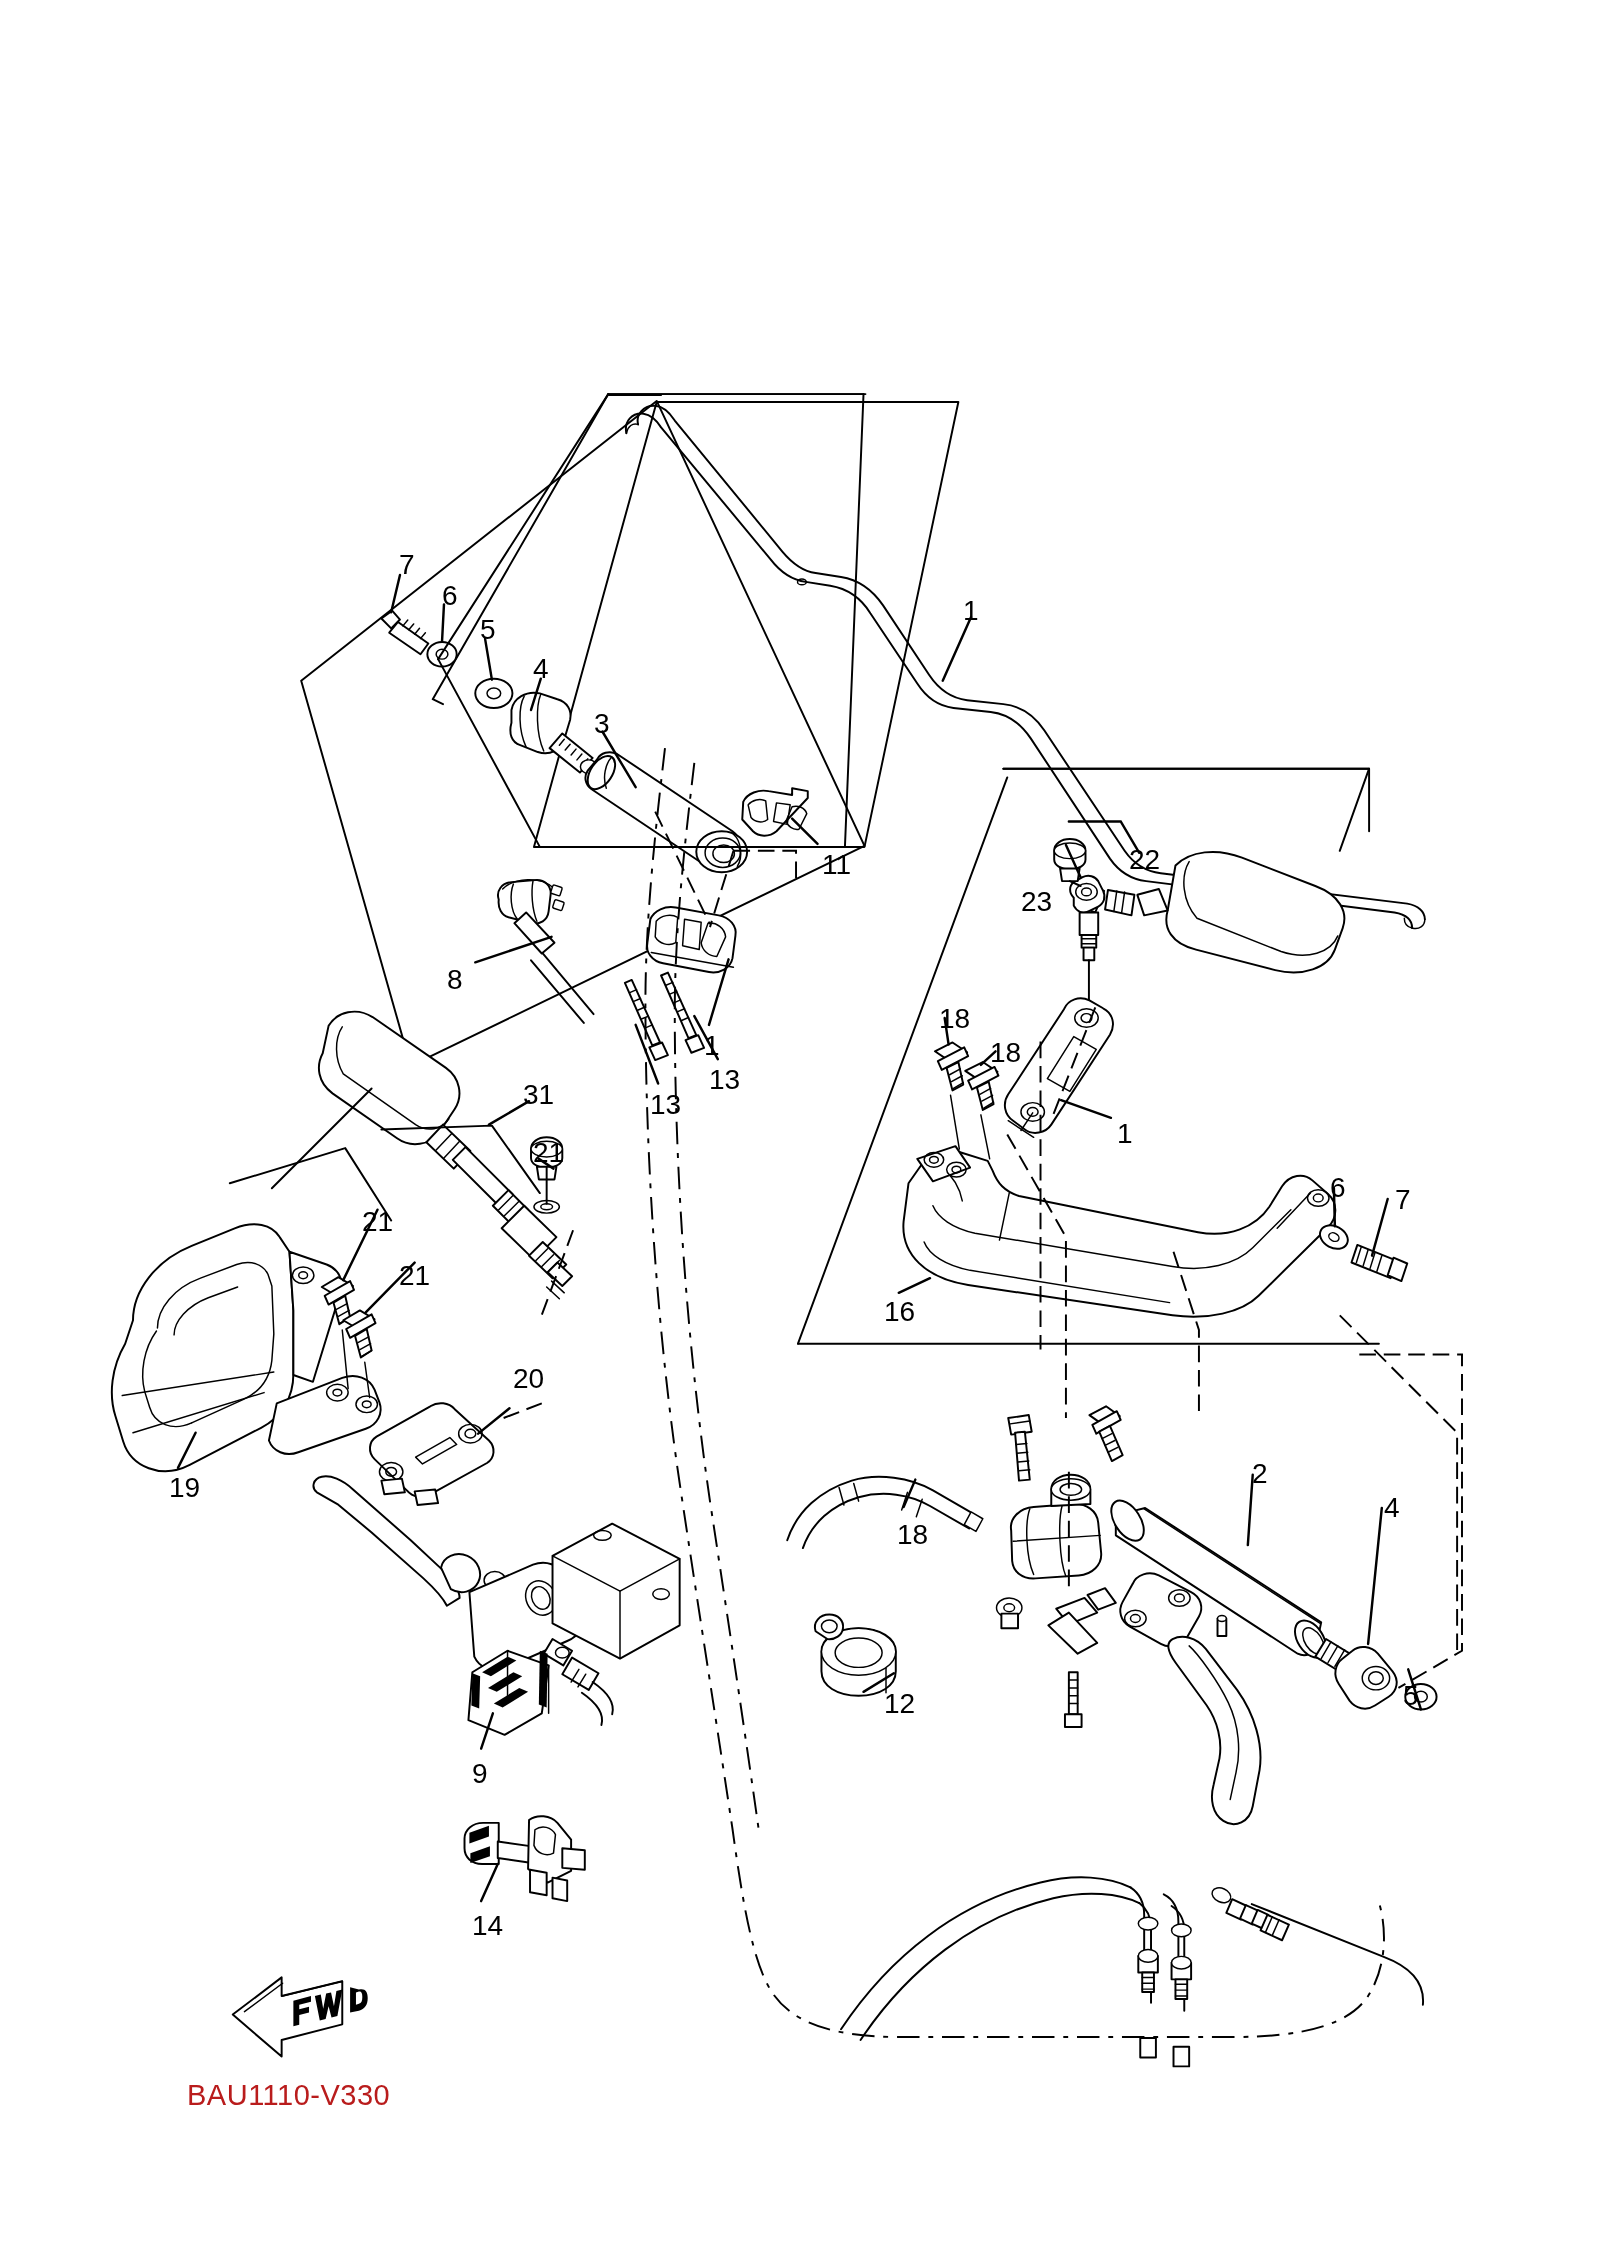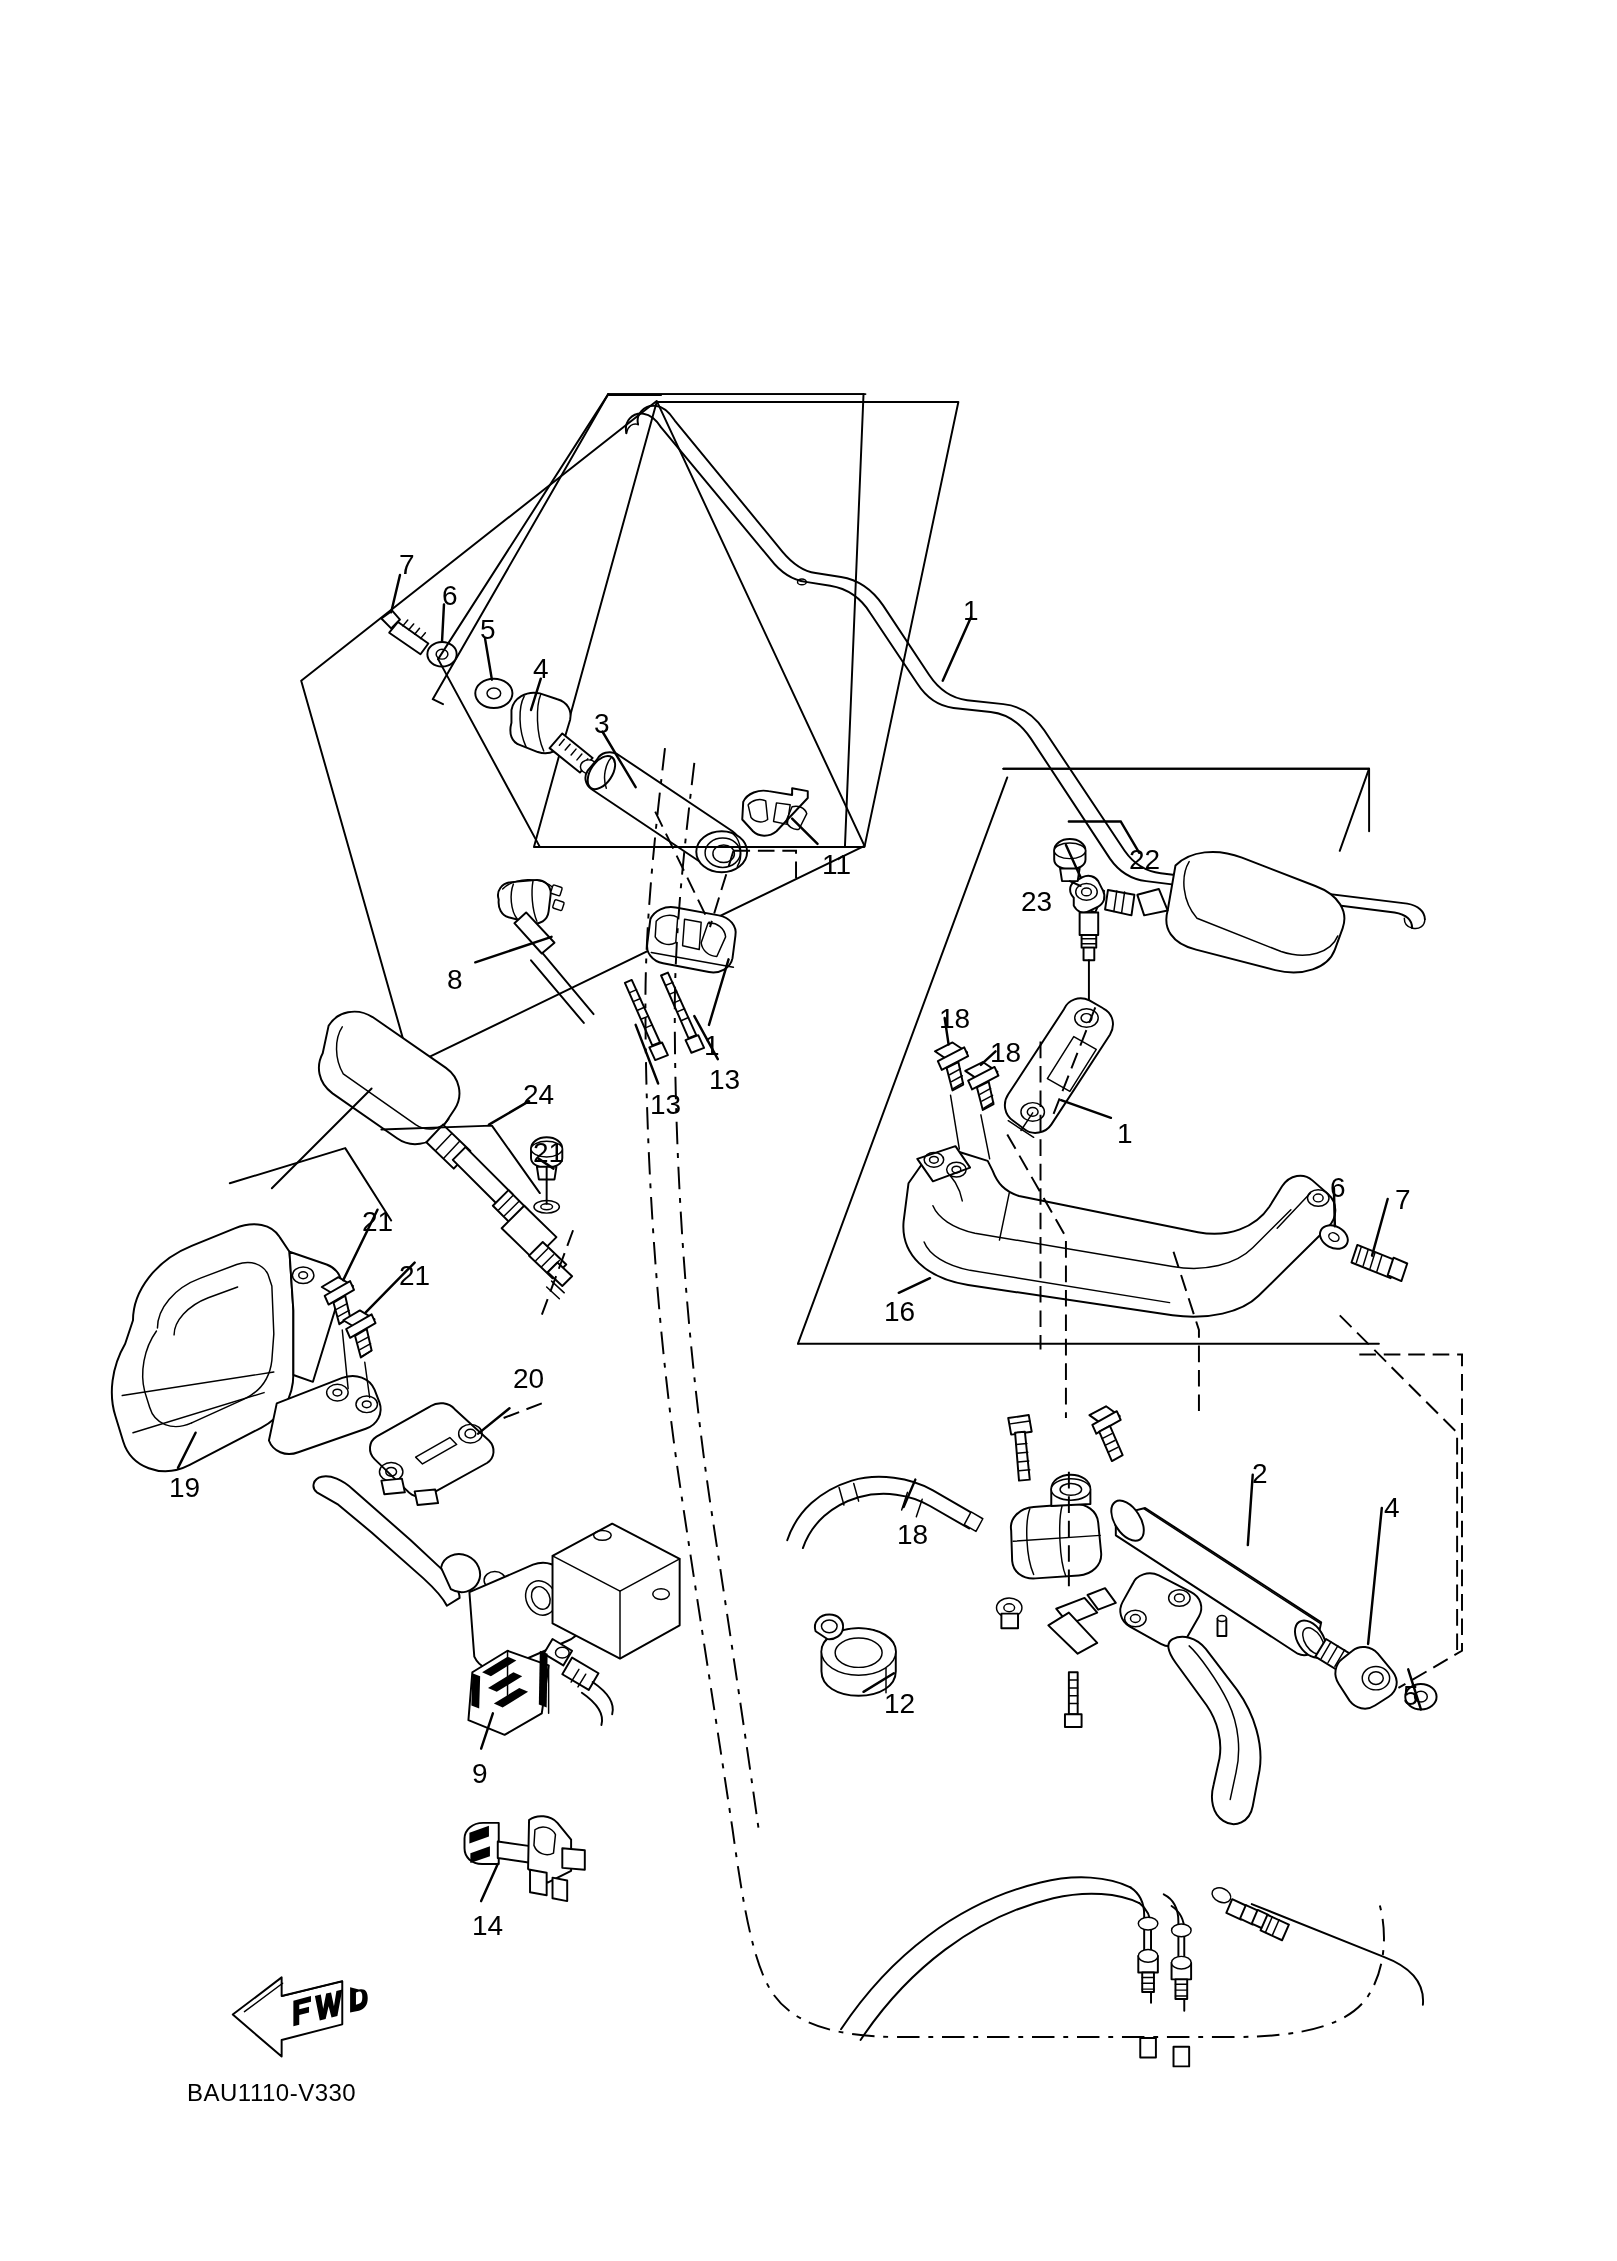--- a/index.html
+++ b/index.html
@@ -18,22 +18,22 @@
     font-weight:400;
     color:#000;
     line-height:1;
     white-space:nowrap;
     letter-spacing:0px;
   }
   .diagcode{
     position:absolute;
     left:187px;top:2079px;
     font-family:"Liberation Sans", sans-serif;
-    font-size:24px;
-    color:#000000;
+    font-size:29px;
+    color:#b91c1c;
     letter-spacing:0.5px;
     white-space:nowrap;
   }
 </style>
 </head>
 <body>
 
 <div id="sheet">
 
   <svg id="art" viewBox="0 0 3307 4624" preserveAspectRatio="none">
@@ -842,21 +842,21 @@
   <div class="callout" style="left:399px;top:551px">7</div>
   <div class="callout" style="left:442px;top:582px">6</div>
   <div class="callout" style="left:480px;top:616px">5</div>
   <div class="callout" style="left:533px;top:655px">4</div>
   <div class="callout" style="left:594px;top:710px">3</div>
   <div class="callout" style="left:822px;top:851px">11</div>
   <div class="callout" style="left:447px;top:966px">8</div>
   <div class="callout" style="left:704px;top:1032px">1</div>
   <div class="callout" style="left:650px;top:1091px">13</div>
   <div class="callout" style="left:709px;top:1066px">13</div>
-  <div class="callout" style="left:523px;top:1081px">24</div>
+  <div class="callout" style="left:523px;top:1081px">31</div>
   <div class="callout" style="left:533px;top:1139px">21</div>
   <div class="callout" style="left:362px;top:1208px">21</div>
   <div class="callout" style="left:399px;top:1262px">21</div>
   <div class="callout" style="left:513px;top:1365px">20</div>
   <div class="callout" style="left:169px;top:1474px">19</div>
   <div class="callout" style="left:472px;top:1760px">9</div>
   <div class="callout" style="left:472px;top:1912px">14</div>
   <div class="callout" style="left:1129px;top:846px">22</div>
   <div class="callout" style="left:1021px;top:888px">23</div>
   <div class="callout" style="left:939px;top:1005px">18</div>

